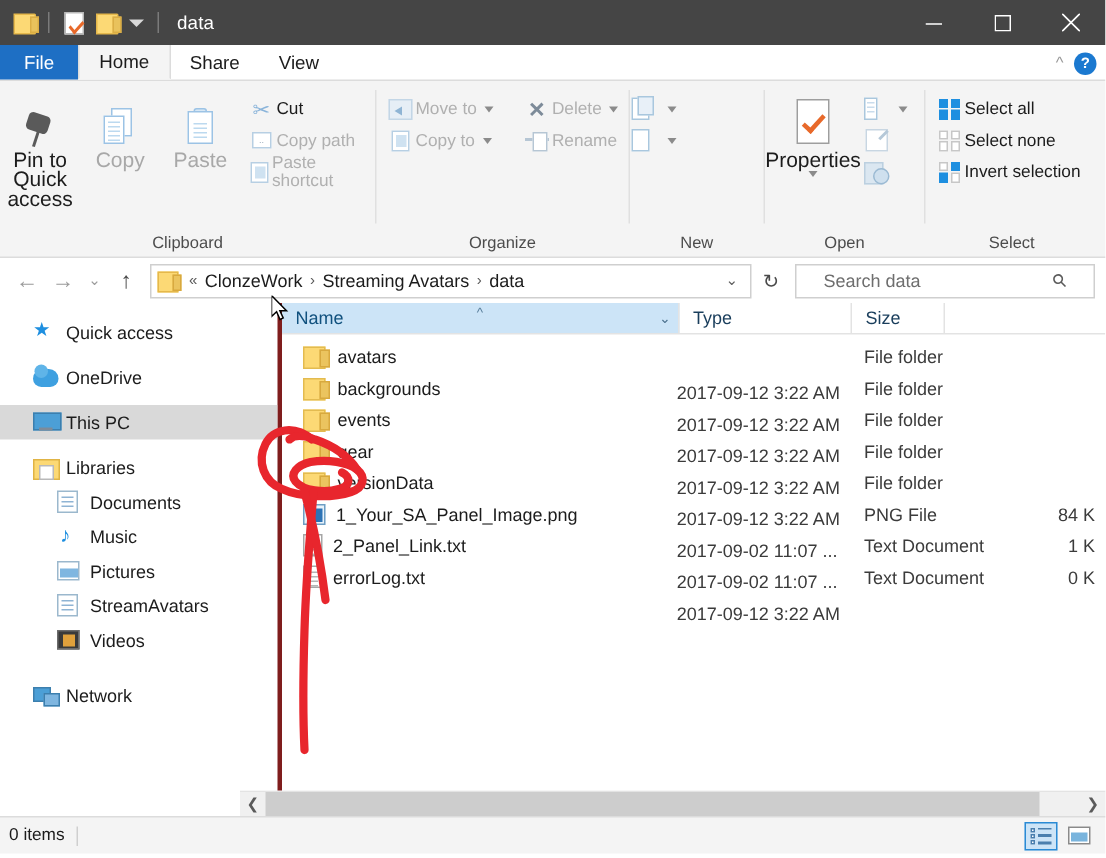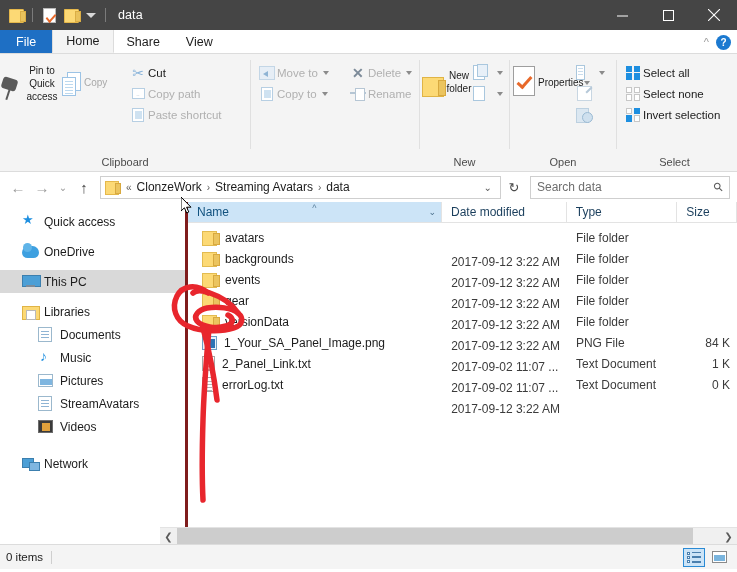--- a/index.html
+++ b/index.html
@@ -64,22 +64,22 @@
   }
 
   
   .ribbon { height:118px; background:#f4f4f4; border-bottom:1px solid #dcdcdc;
             display:flex; position:relative; }
   .rgroup { position:relative; display:flex; flex-direction:column; height:118px; }
   .rgroup-body { flex:1; display:flex; align-items:flex-start; padding-top:6px; }
   .rgroup-label { text-align:center; font-size:11px; color:#4c4c4c; padding-bottom:4px; }
   .rsep { width:1px; background:#e0e0e0; margin:6px 0 22px 0; }
 
-  .bigbtn { width:62px; display:flex; flex-direction:row; align-items:center;
-            padding-top:4px; font-size:10px; color:#1c1c1c; text-align:center; line-height:13px; }
+  .bigbtn { width:62px; display:flex; flex-direction:column; align-items:center;
+            padding-top:4px; font-size:14px; color:#1c1c1c; text-align:center; line-height:13px; }
   .bigbtn.dim { color:#a8a8a8; }
   .bigbtn .ic { height:34px; display:flex; align-items:flex-end; justify-content:center; margin-bottom:2px;}
 
   .smallcol { display:flex; flex-direction:column; justify-content:flex-start; padding-top:2px; }
   .smallbtn { display:flex; align-items:center; height:21px; font-size:11.5px; color:#1c1c1c; padding-right:6px; }
   .smallbtn.dim { color:#b0b0b0; }
   .smallbtn .ic { width:20px; display:flex; align-items:center; justify-content:center; }
   .dd-caret { width:0;height:0;border-left:3.5px solid transparent;border-right:3.5px solid transparent;
               border-top:4px solid #8b8b8b; margin-left:5px; }
 
@@ -152,21 +152,21 @@
   .addrbox { flex:1; height:23px; border:1px solid #cfcfcf; background:#fff; display:flex; align-items:center;
              padding:0 2px 0 4px; margin-left:3px; }
   .addr-folder { width:15px;height:12px;position:relative;margin-right:3px; }
   .addr-folder::before{content:"";position:absolute;left:0;top:0;width:12px;height:12px;background:#fcd975;border:1px solid #e5b84b;}
   .addr-folder::after{content:"";position:absolute;left:10px;top:2px;width:4px;height:9px;background:#ebc45f;border:1px solid #d8a93f;}
   .crumb { font-size:12px; color:#1c1c1c; padding:0 2px; }
   .crumb-sep { color:#5b5b5b; font-size:10px; padding:0 3px; }
   .addr-caret { margin-left:auto; color:#5b5b5b; font-size:10px; padding:0 6px; }
   .refresh { width:22px;height:23px;display:flex;align-items:center;justify-content:center;color:#4a4a4a;font-size:13px; }
   .searchbox { width:200px; height:23px; border:1px solid #cfcfcf; background:#fff; display:flex; align-items:center;
-               padding:0 6px; margin-left:3px; }
+               padding:0 18px; margin-left:3px; }
   .searchbox .ph { flex:1; font-size:12px; color:#6e6e6e; }
   .mag { color:#5b5b5b; font-size:12px; transform: rotate(-45deg); }
 
   
   .main { display:flex; height:325px; }
   .sidebar { width:188px; background:#fff; border-right:3px solid #7f1d1d;
              padding-top:8px; overflow:hidden; position:relative; }
   .navitem { height:23px; display:flex; align-items:center; padding-left:22px; font-size:12px; color:#1c1c1c; }
   .navitem.sel { background:#d9d9d9; }
   .navitem.indent { padding-left:38px; }
@@ -318,20 +318,29 @@
         </div>
         <div class="bigbtn dim">
           <div class="ic">
               <div class="copy-ic">
                 <i class="b"></i>
                 <i class="f"></i>
               </div>
             </div>
           <span>Copy</span>
         </div>
+        <div class="bigbtn dim">
+          <div class="ic">
+              <div class="paste-ic">
+                <div class="clip"></div>
+                <div class="bd"></div>
+              </div>
+            </div>
+          <span>Paste</span>
+        </div>
         <div class="smallcol" style="margin-left:4px">
           <div class="smallbtn">
             <span class="ic">
                 <span class="scissors">✂</span>
               </span>
             <span>Cut</span>
           </div>
           <div class="smallbtn dim">
             <span class="ic">
                 <span class="mini-sq">..</span>
@@ -379,32 +388,27 @@
             <span class="dd-caret"></span>
           </div>
           <div class="smallbtn dim">
             <span class="ic">
                 <span class="ren-ic"></span>
               </span>
             <span>Rename</span>
           </div>
         </div>
       </div>
+      <div class="rgroup-label">Organize</div>
     </div>
 
     <div class="rsep"></div>
 
     <div class="rgroup" style="width:89px">
       <div class="rgroup-body">
-        <div class="bigbtn" style="width:52px">
-          <div class="ic">
-              <div class="newfolder-ic"></div>
-            </div>
-          <span>New folder</span>
-        </div>
         <div class="smallcol">
           <div class="smallbtn">
             <span class="ic">
                 <span class="newitem-ic">
                   <span class="pg"></span>
                   <span class="pg2"></span>
                 </span>
               </span>
             <span class="dd-caret"></span>
           </div>
@@ -594,23 +598,20 @@
         <span class="lbl">Network</span>
       </div>
     </div>
 
     <div class="filepane">
       <div class="colhead">
         <div class="col name">
           <span class="sortmark">^</span>
           <span>Name</span>
           <span class="colcaret">⌄</span>
-        </div>
-        <div class="col date">
-          <span>Date modified</span>
         </div>
         <div class="col type">
           <span>Type</span>
         </div>
         <div class="col size">
           <span>Size</span>
         </div>
       </div>
 
       <div style="padding-top:4px">

